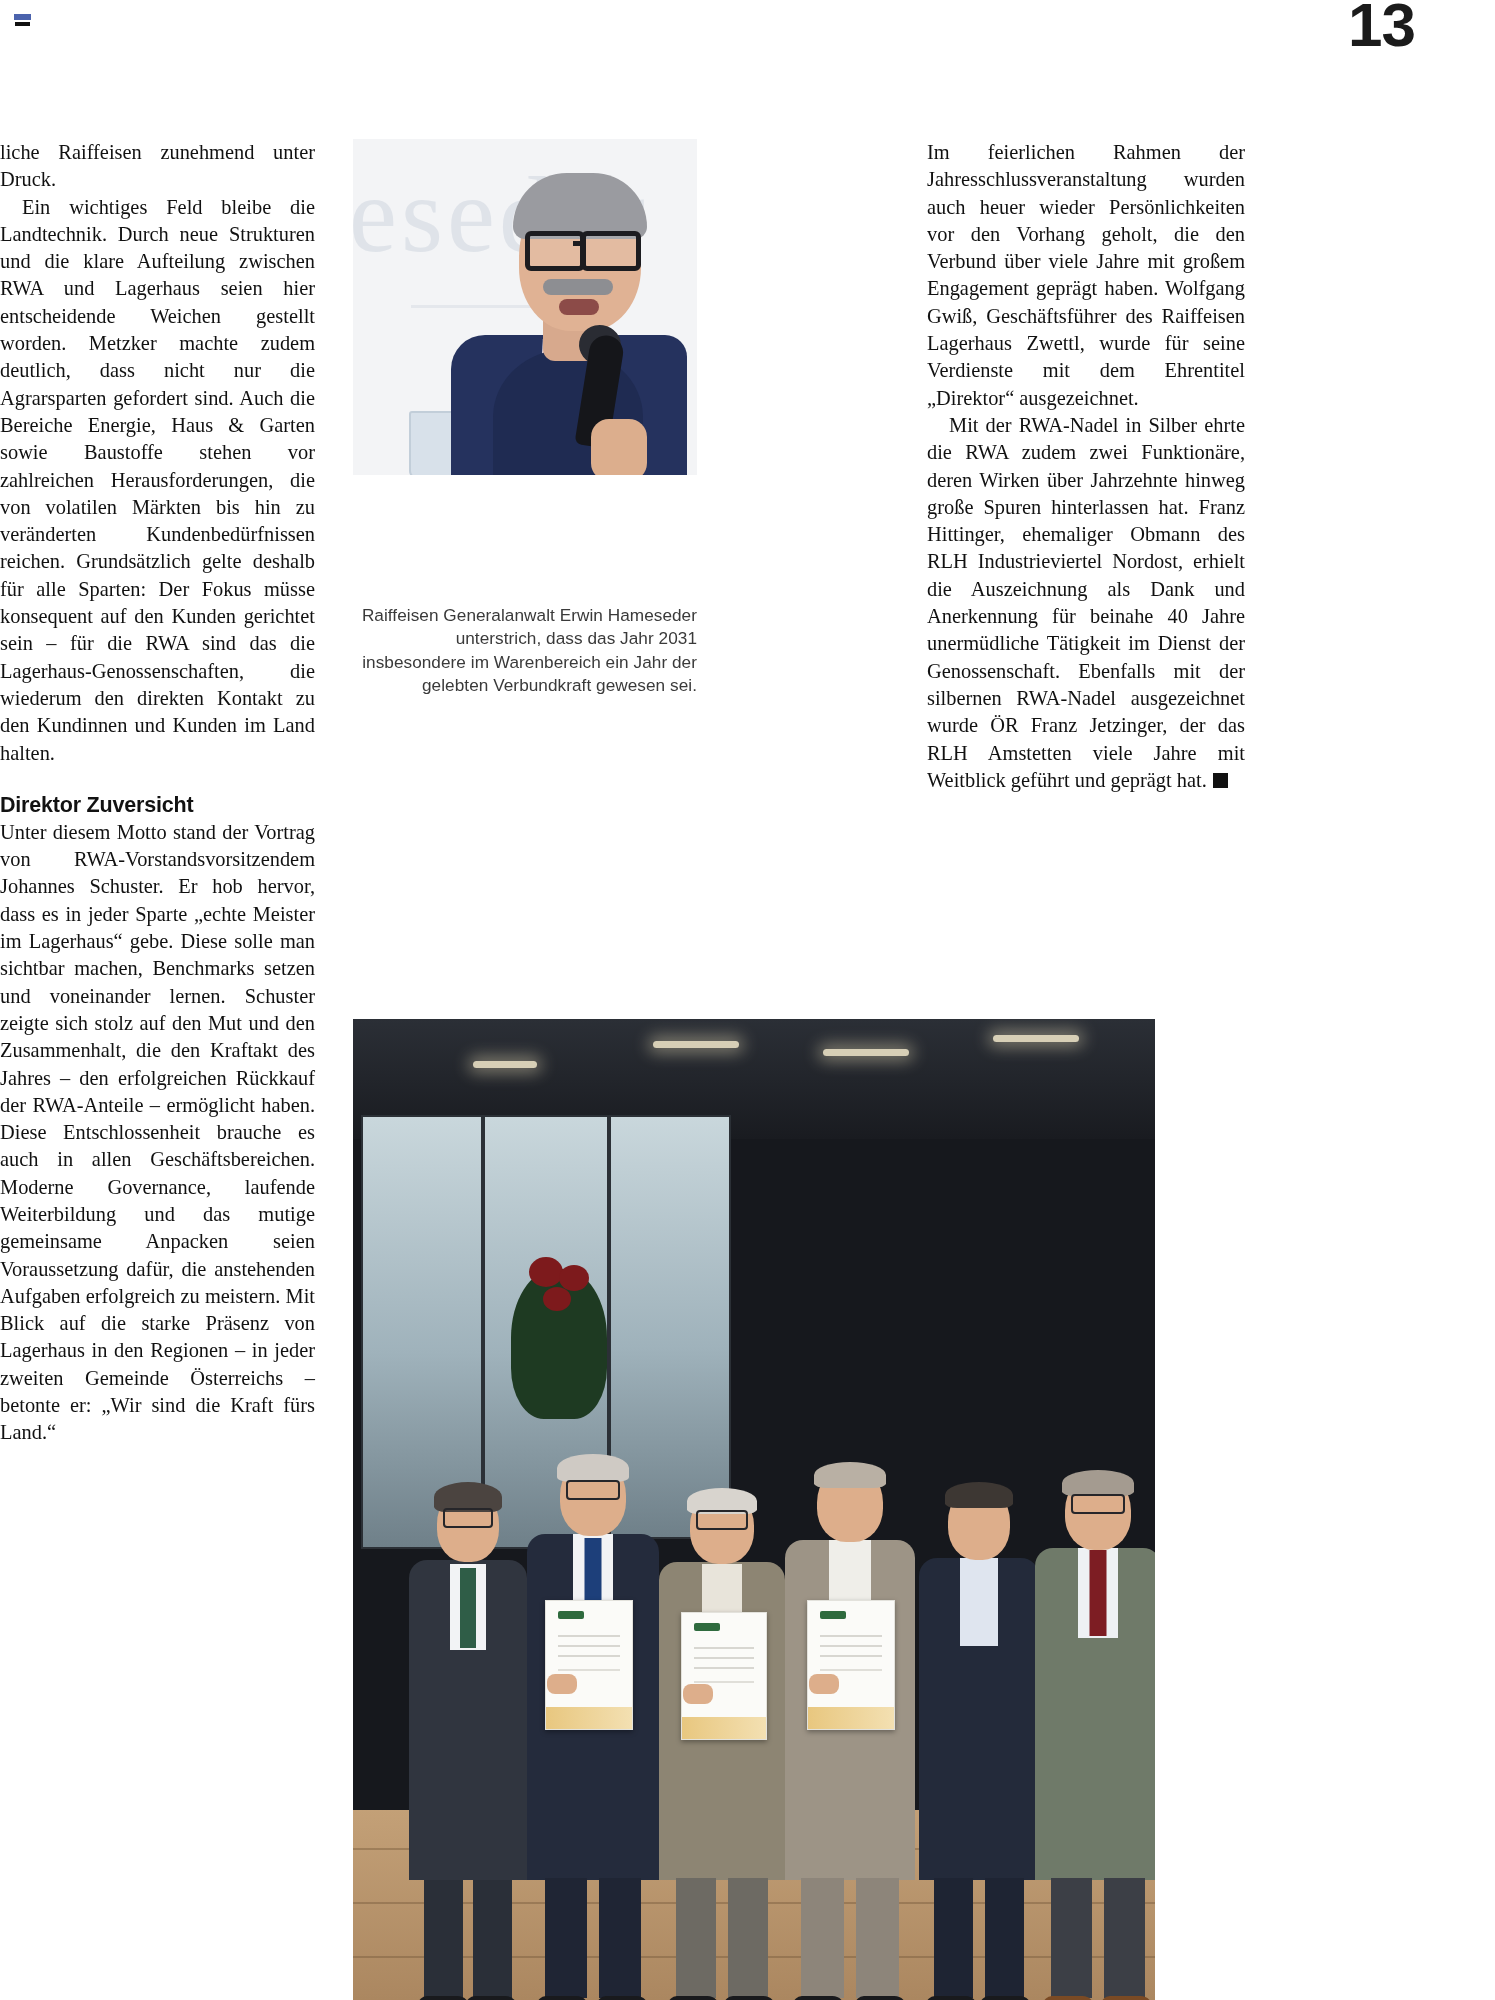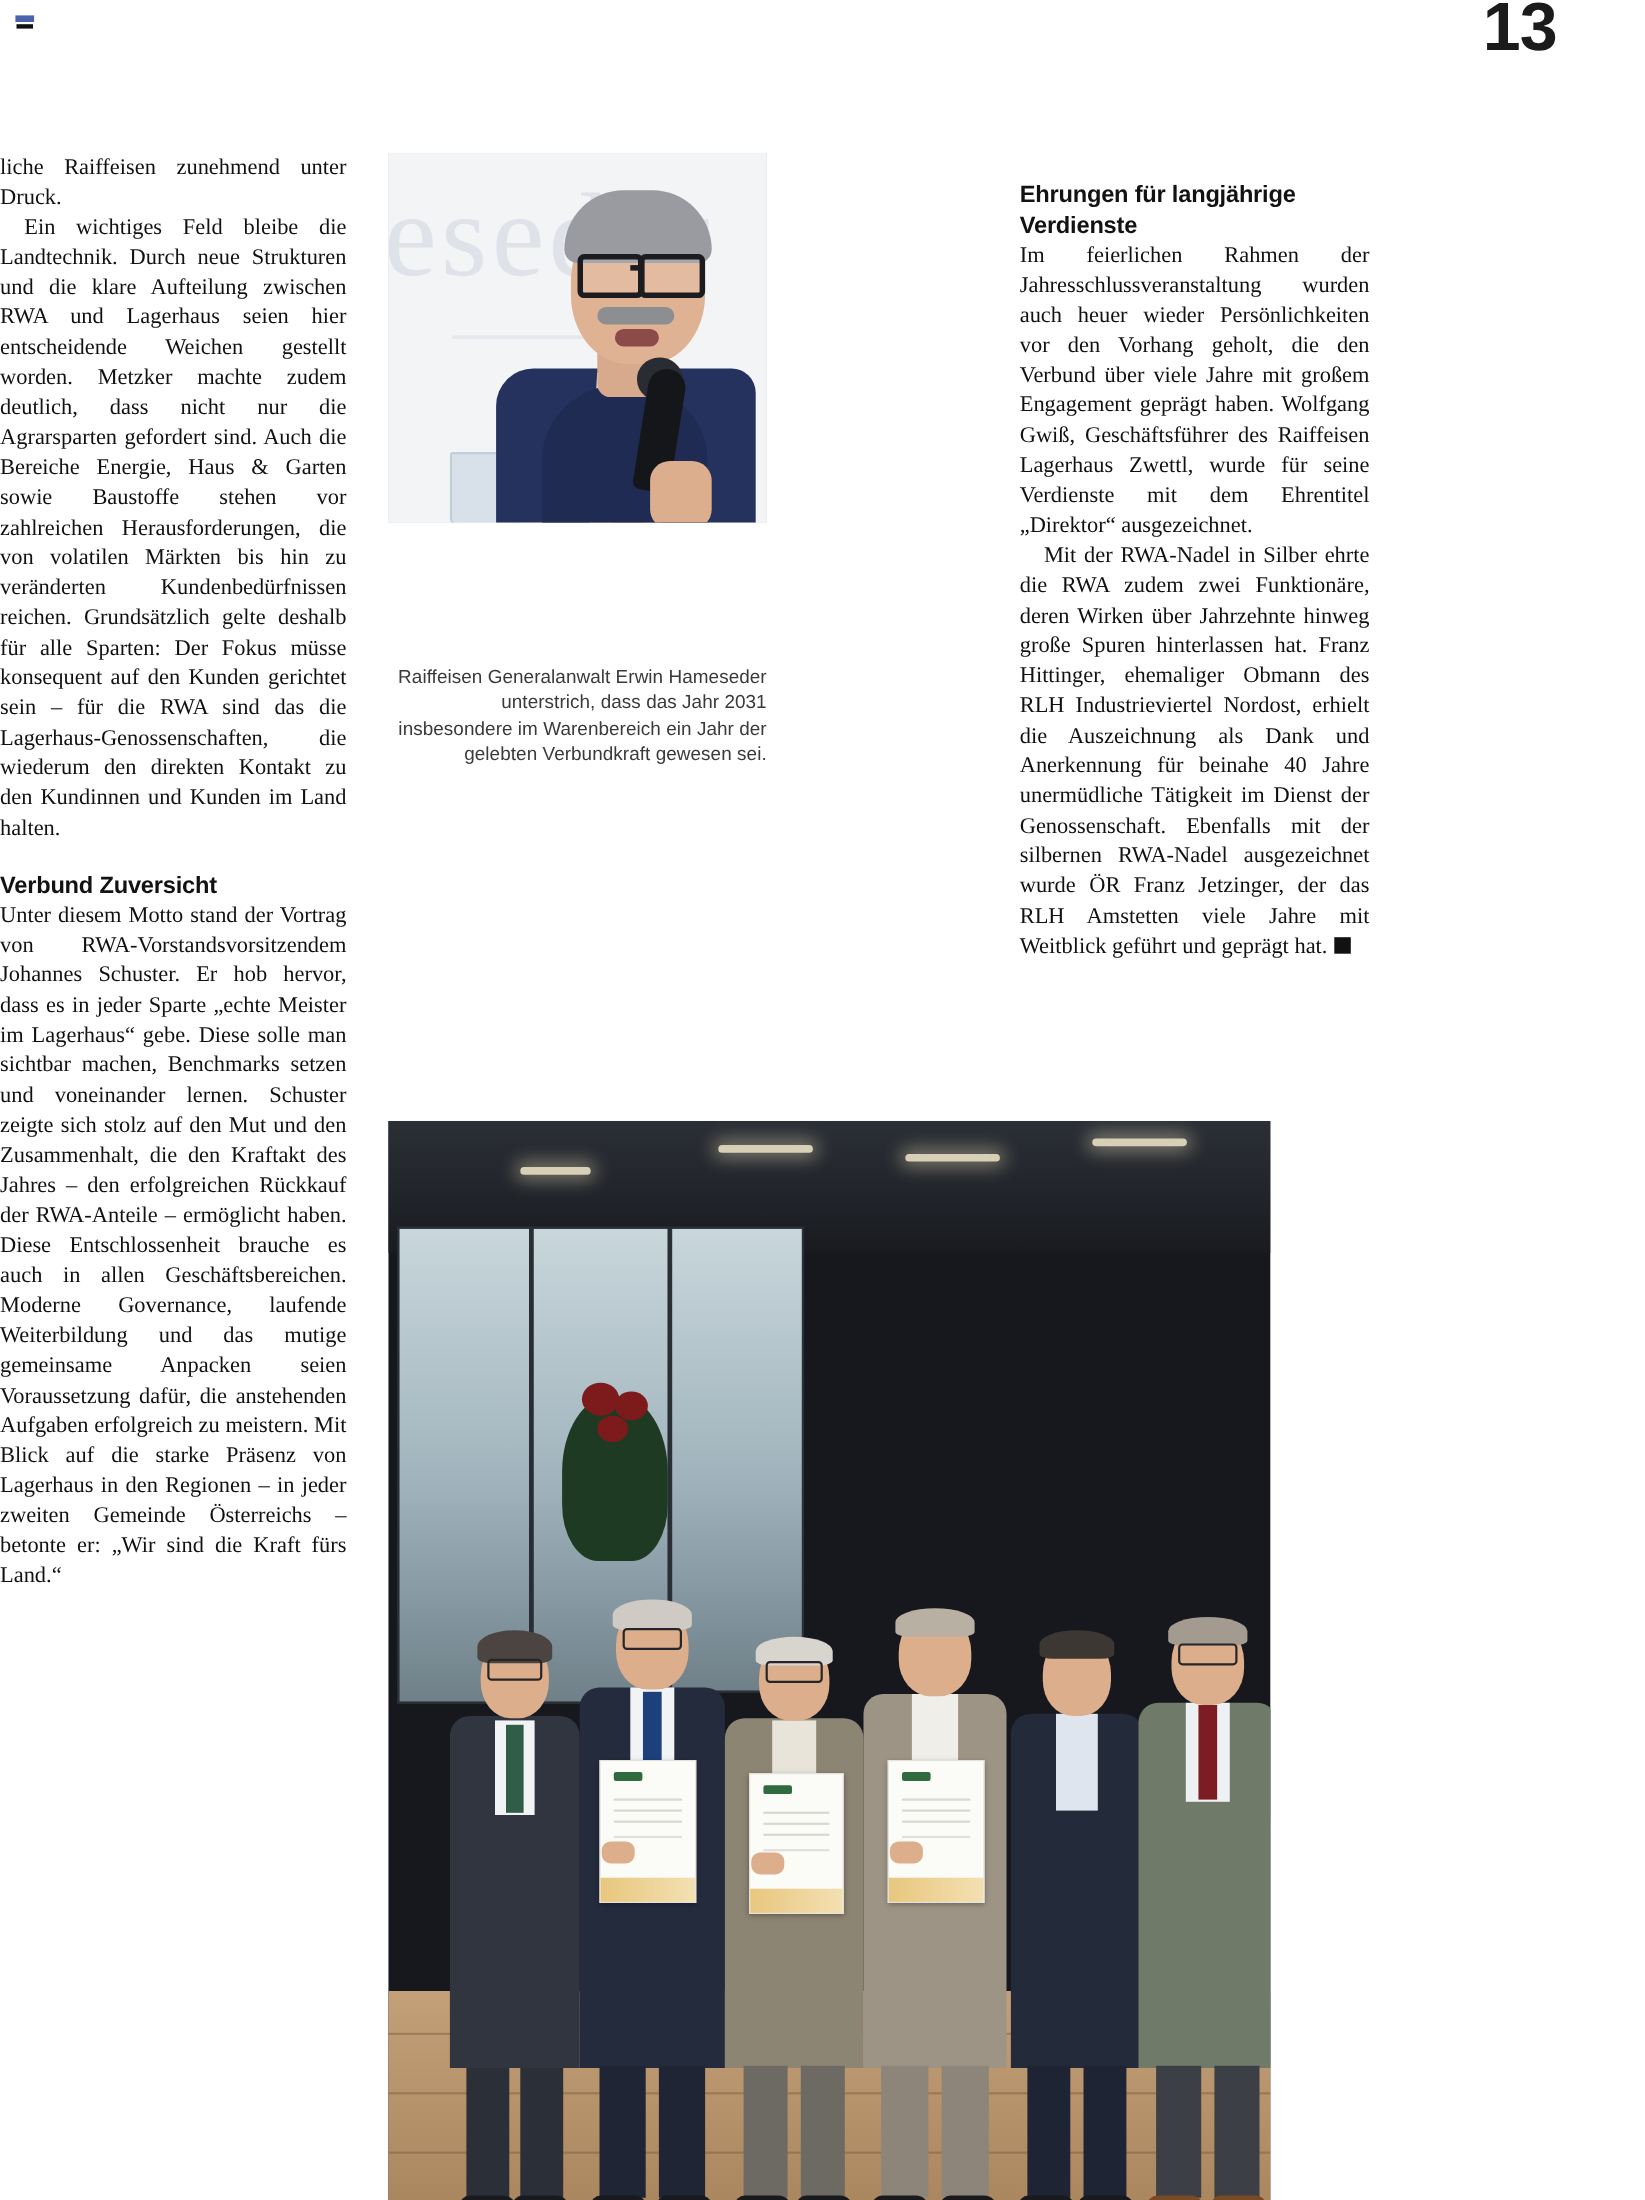--- a/index.html
+++ b/index.html
@@ -310,29 +310,25 @@
 <div class="corner-mark">
   <span class="bar-blue"></span>
   <span class="bar-black"></span>
 </div>
 
 <div class="page-number">13</div>
 
 <div class="col col-left">
   <p>liche Raiffeisen zunehmend unter Druck.</p>
   <p>Ein wichtiges Feld bleibe die Landtechnik. Durch neue Strukturen und die klare Aufteilung zwischen RWA und Lagerhaus seien hier entscheidende Weichen gestellt worden. Metzker machte zudem deutlich, dass nicht nur die Agrarsparten gefordert sind. Auch die Bereiche Energie, Haus &amp; Garten sowie Baustoffe stehen vor zahlreichen Herausforderungen, die von volatilen Märkten bis hin zu veränderten Kundenbedürfnissen reichen. Grundsätzlich gelte deshalb für alle Sparten: Der Fokus müsse konsequent auf den Kunden gerichtet sein – für die RWA sind das die Lagerhaus-Genossenschaften, die wiederum den direkten Kontakt zu den Kundinnen und Kunden im Land halten.</p>
-  <h2 class="sub-head">Verbund Zuversicht</h2>
+  <h2 class="sub-head">Direktor Zuversicht</h2>
   <p>Unter diesem Motto stand der Vortrag von RWA-Vorstandsvorsitzendem Johannes Schuster. Er hob hervor, dass es in jeder Sparte „echte Meister im Lagerhaus“ gebe. Diese solle man sichtbar machen, Benchmarks setzen und voneinander lernen. Schuster zeigte sich stolz auf den Mut und den Zusammenhalt, die den Kraftakt des Jahres – den erfolgreichen Rückkauf der RWA-Anteile – ermöglicht haben. Diese Entschlossenheit brauche es auch in allen Geschäftsbereichen. Moderne Governance, laufende Weiterbildung und das mutige gemeinsame Anpacken seien Voraussetzung dafür, die anstehenden Aufgaben erfolgreich zu meistern. Mit Blick auf die starke Präsenz von Lagerhaus in den Regionen – in jeder zweiten Gemeinde Österreichs – betonte er: „Wir sind die Kraft fürs Land.“</p>
 </div>
 
 <div class="col col-right">
-  <h2 class="sub-head">
-    <span>Ehrungen für langjährige</span><br>
-    <span>Verdienste</span>
-  </h2>
   <p>Im feierlichen Rahmen der Jahresschlussveranstaltung wurden auch heuer wieder Persönlichkeiten vor den Vorhang geholt, die den Verbund über viele Jahre mit großem Engagement geprägt haben. Wolfgang Gwiß, Geschäftsführer des Raiffeisen Lagerhaus Zwettl, wurde für seine Verdienste mit dem Ehrentitel „Direktor“ ausgezeichnet.</p>
   <p><span>Mit der RWA-Nadel in Silber ehrte die RWA zudem zwei Funktionäre, deren Wirken über Jahrzehnte hinweg große Spuren hinterlassen hat. Franz Hittinger, ehemaliger Obmann des RLH Industrieviertel Nordost, erhielt die Auszeichnung als Dank und Anerkennung für beinahe 40 Jahre unermüdliche Tätigkeit im Dienst der Genossenschaft. Ebenfalls mit der silbernen RWA-Nadel ausgezeichnet wurde ÖR Franz Jetzinger, der das RLH Amstetten viele Jahre mit Weitblick geführt und geprägt hat.</span><span class="end-mark"></span></p>
 </div>
 
 <div class="photo" id="photo-portrait">
   <span class="pi-bg"></span>
   <span class="pi-logo">eseder</span>
   <span class="pi-shadowline"></span>
   <span class="pi-glass-water"></span>
   <span class="pi-jacket"></span>

